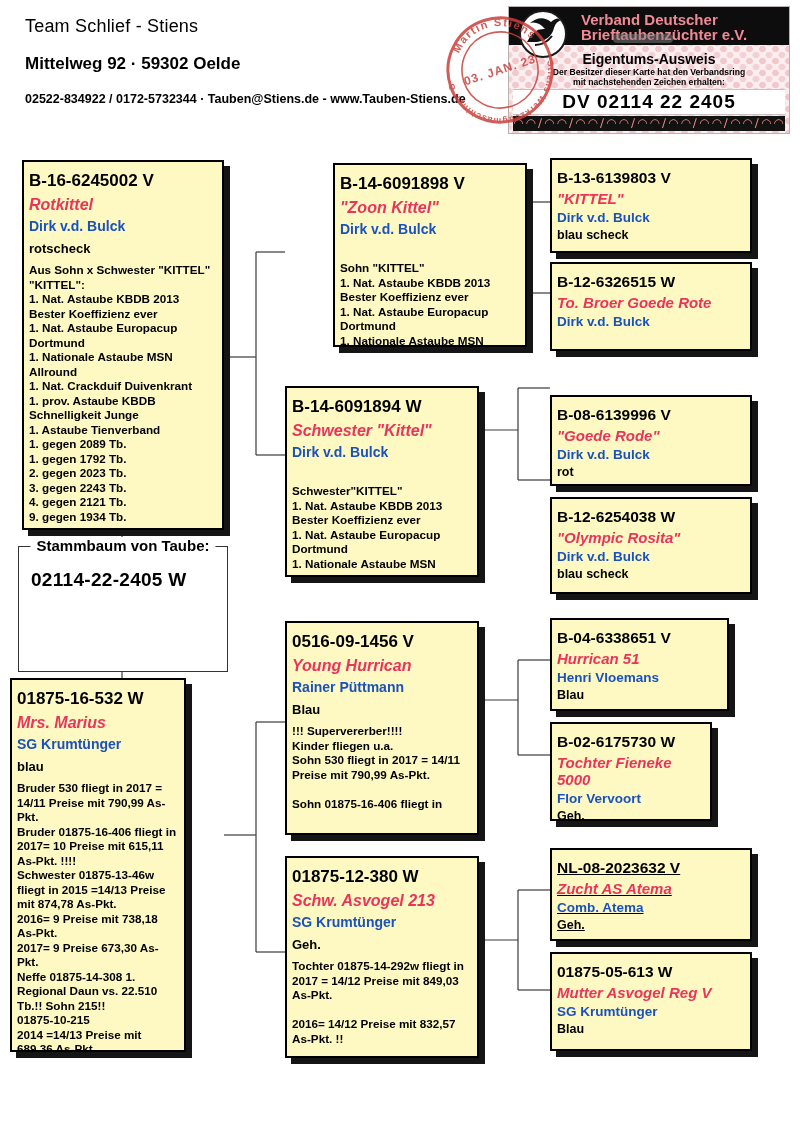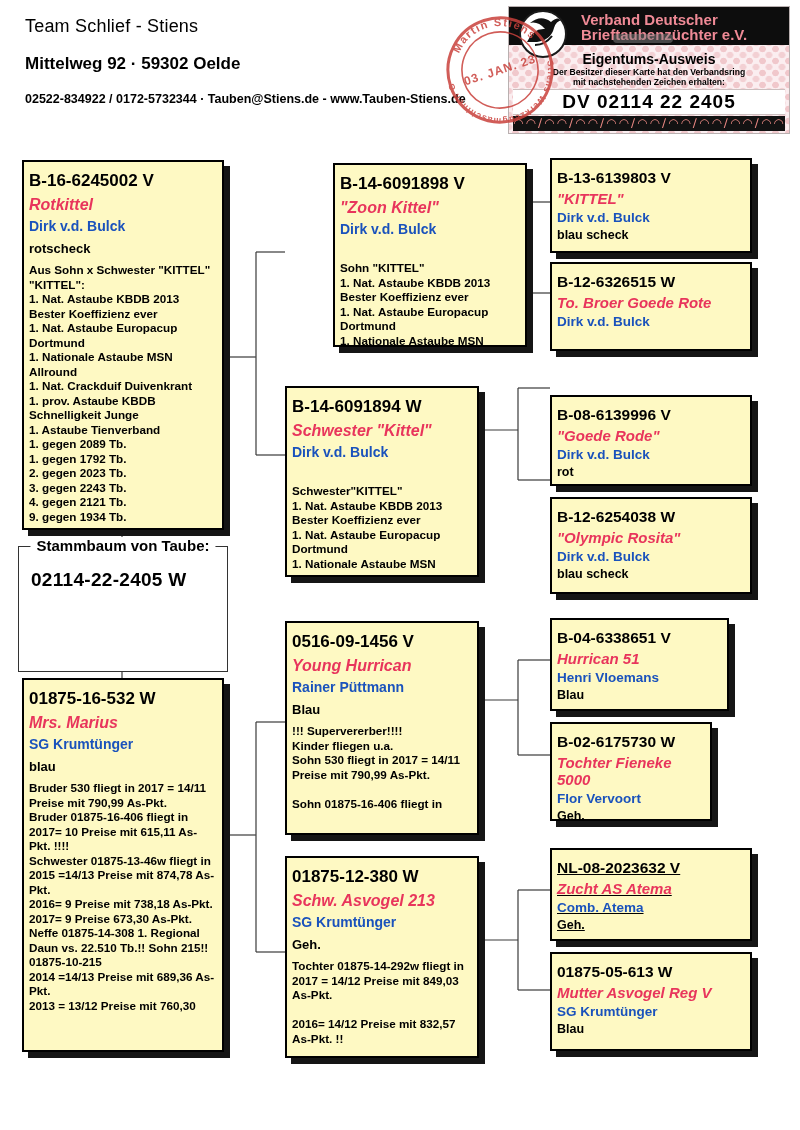--- a/index.html
+++ b/index.html
@@ -43,21 +43,21 @@
   .pbox .owner{font-size:14px;font-weight:800;color:#1a52bc;margin-bottom:7px;}
   .pbox .colorline{font-size:13px;font-weight:bold;margin-bottom:7px;}
   .pbox .details{font-size:11.7px;font-weight:bold;line-height:1.24;white-space:pre-line;}
 
   .pbox.small .ring{font-size:15.5px;margin-bottom:3px;}
   .pbox.small .name{font-size:15px;margin-bottom:3px;}
   .pbox.small .owner{font-size:13.5px;margin-bottom:3px;}
   .pbox.small .colorline{font-size:12.5px;margin-bottom:0;}
 
   #boxA{left:22px;top:160px;width:202px;height:370px;}
-  #boxB{left:22px;top:678px;width:202px;height:374px;}
+  #boxB{left:10px;top:678px;width:176px;height:374px;}
   #m1{left:285px;top:163px;width:194px;height:184px;margin-left:48px;}
   #m2{left:285px;top:386px;width:194px;height:191px;}
   #m3{left:285px;top:621px;width:194px;height:214px;}
   #m4{left:285px;top:856px;width:194px;height:202px;}
   #m1 .details,#m2 .details{margin-top:24px;}
   #r1{left:550px;top:158px;width:202px;height:95px;}
   #r2{left:550px;top:262px;width:202px;height:89px;}
   #r3{left:550px;top:395px;width:202px;height:91px;}
   #r4{left:550px;top:497px;width:202px;height:97px;}
   #r5{left:550px;top:618px;width:179px;height:93px;}

